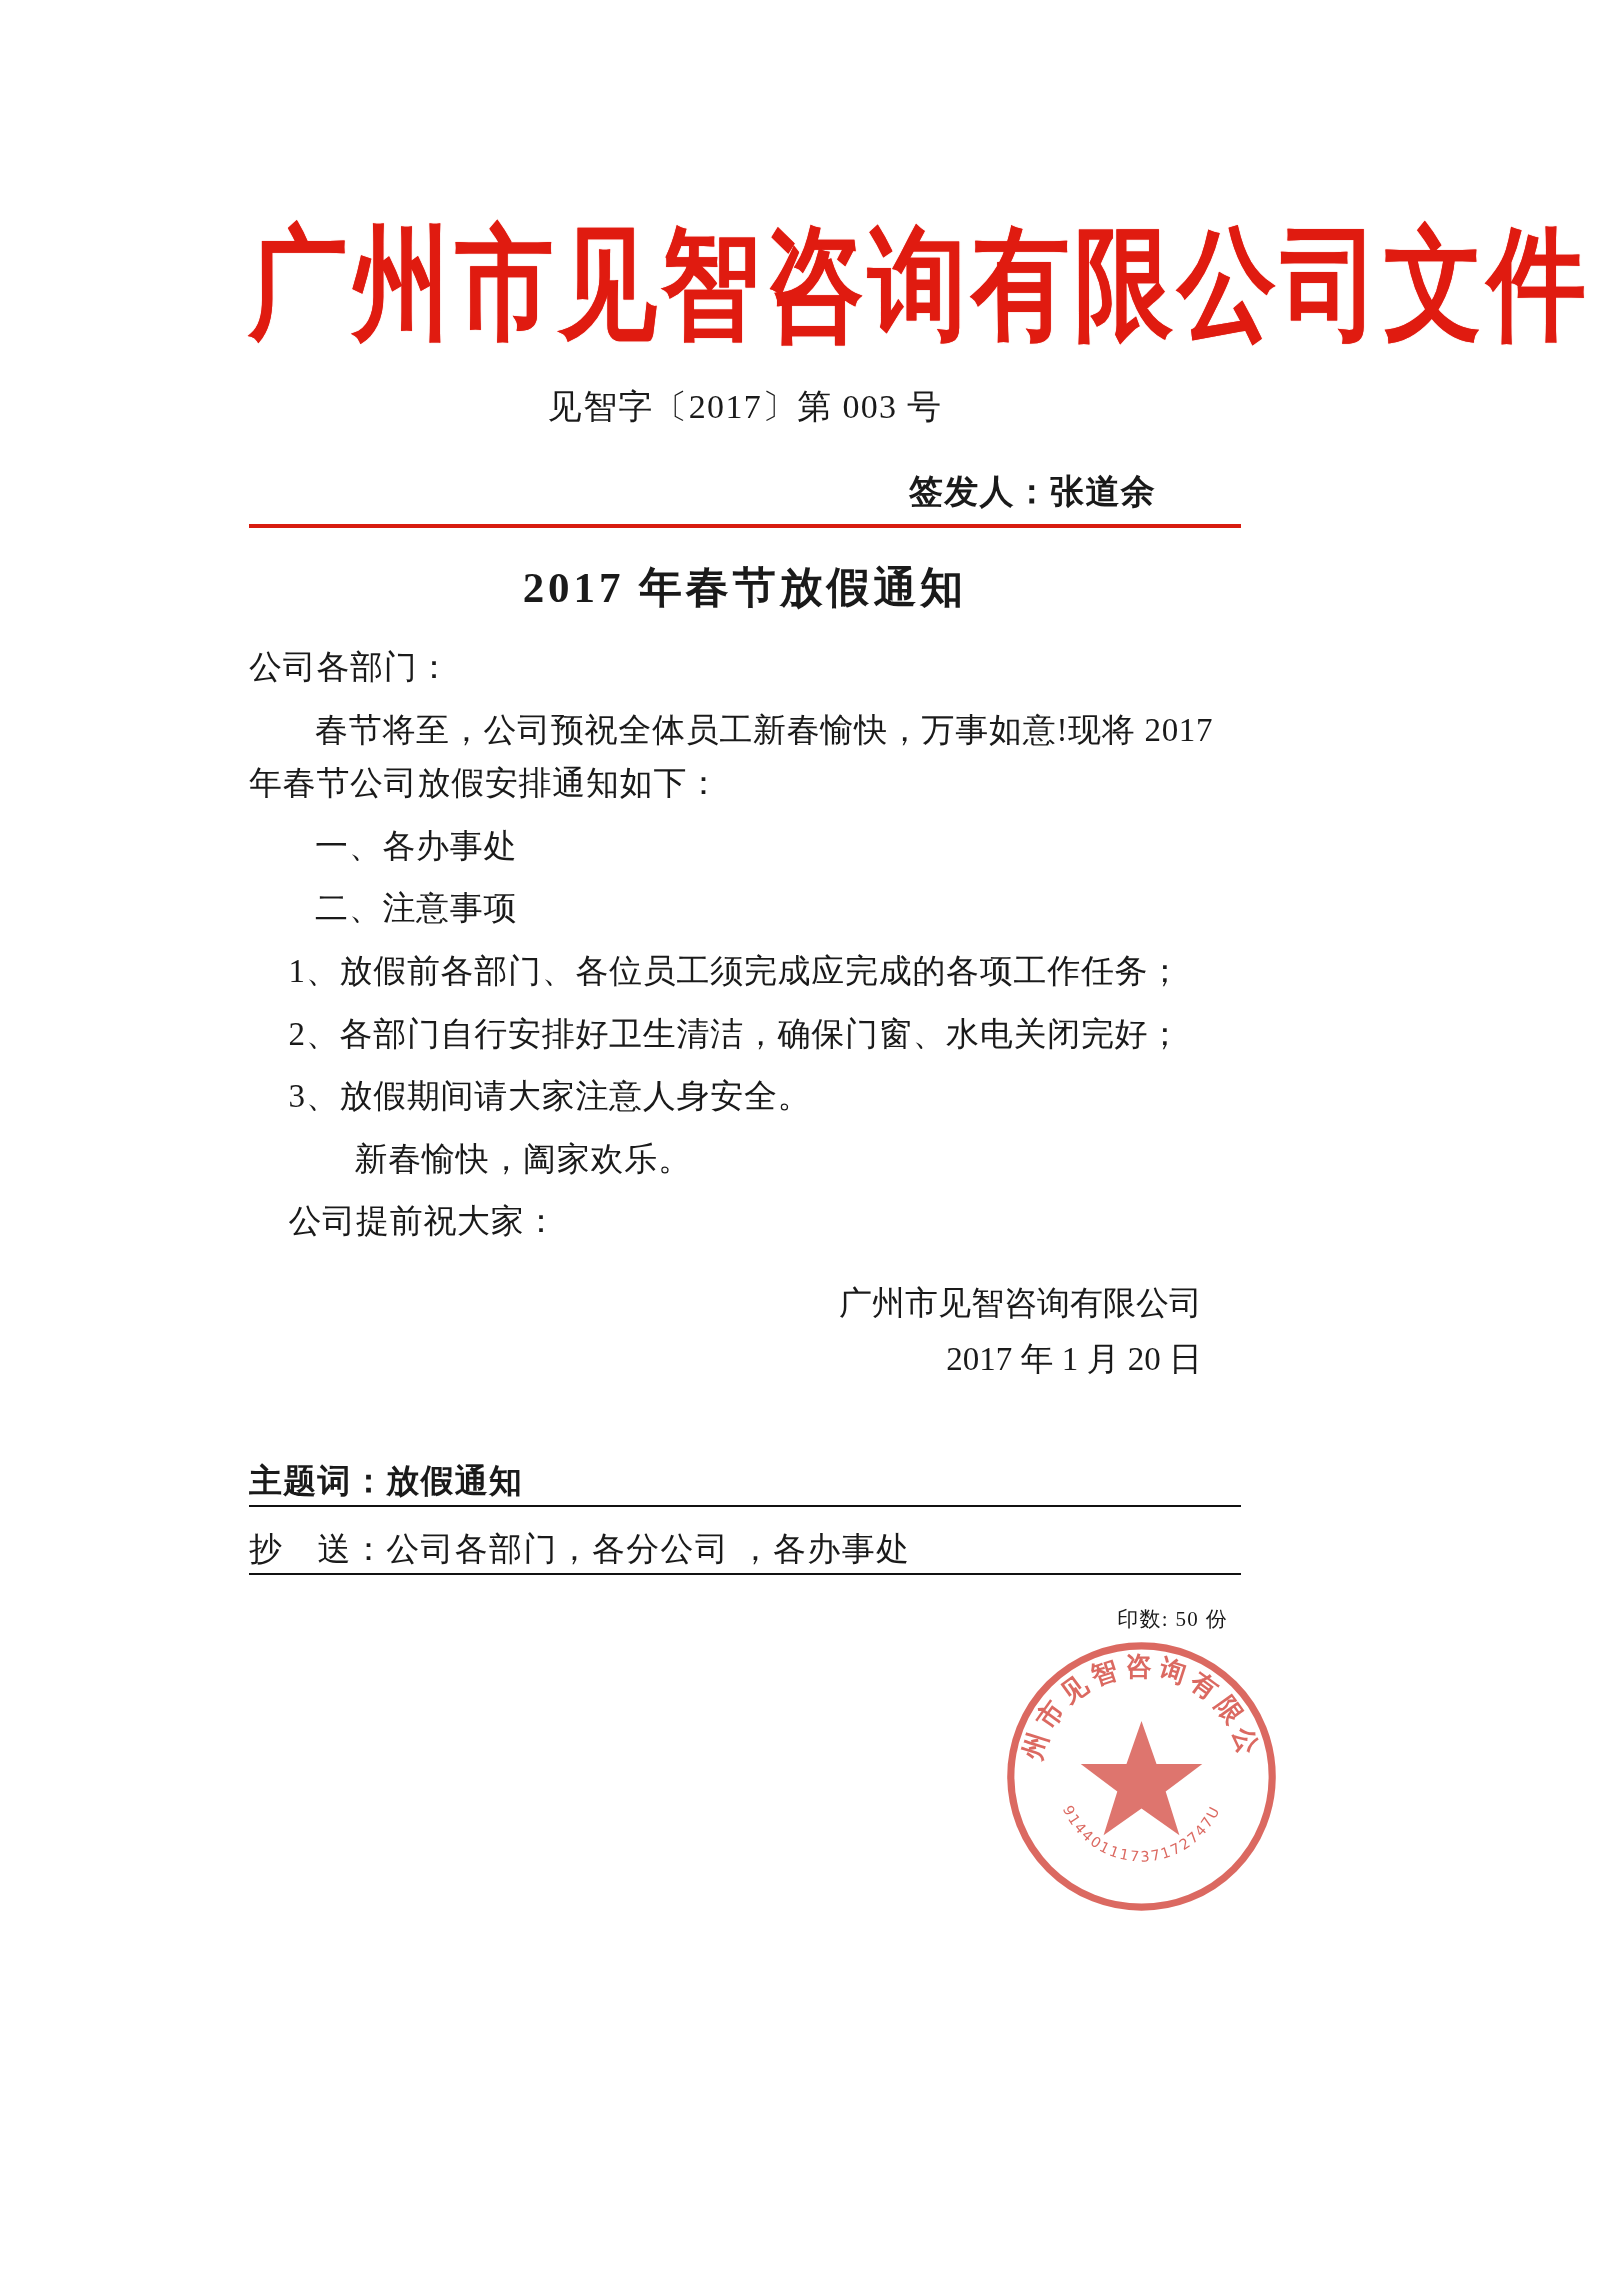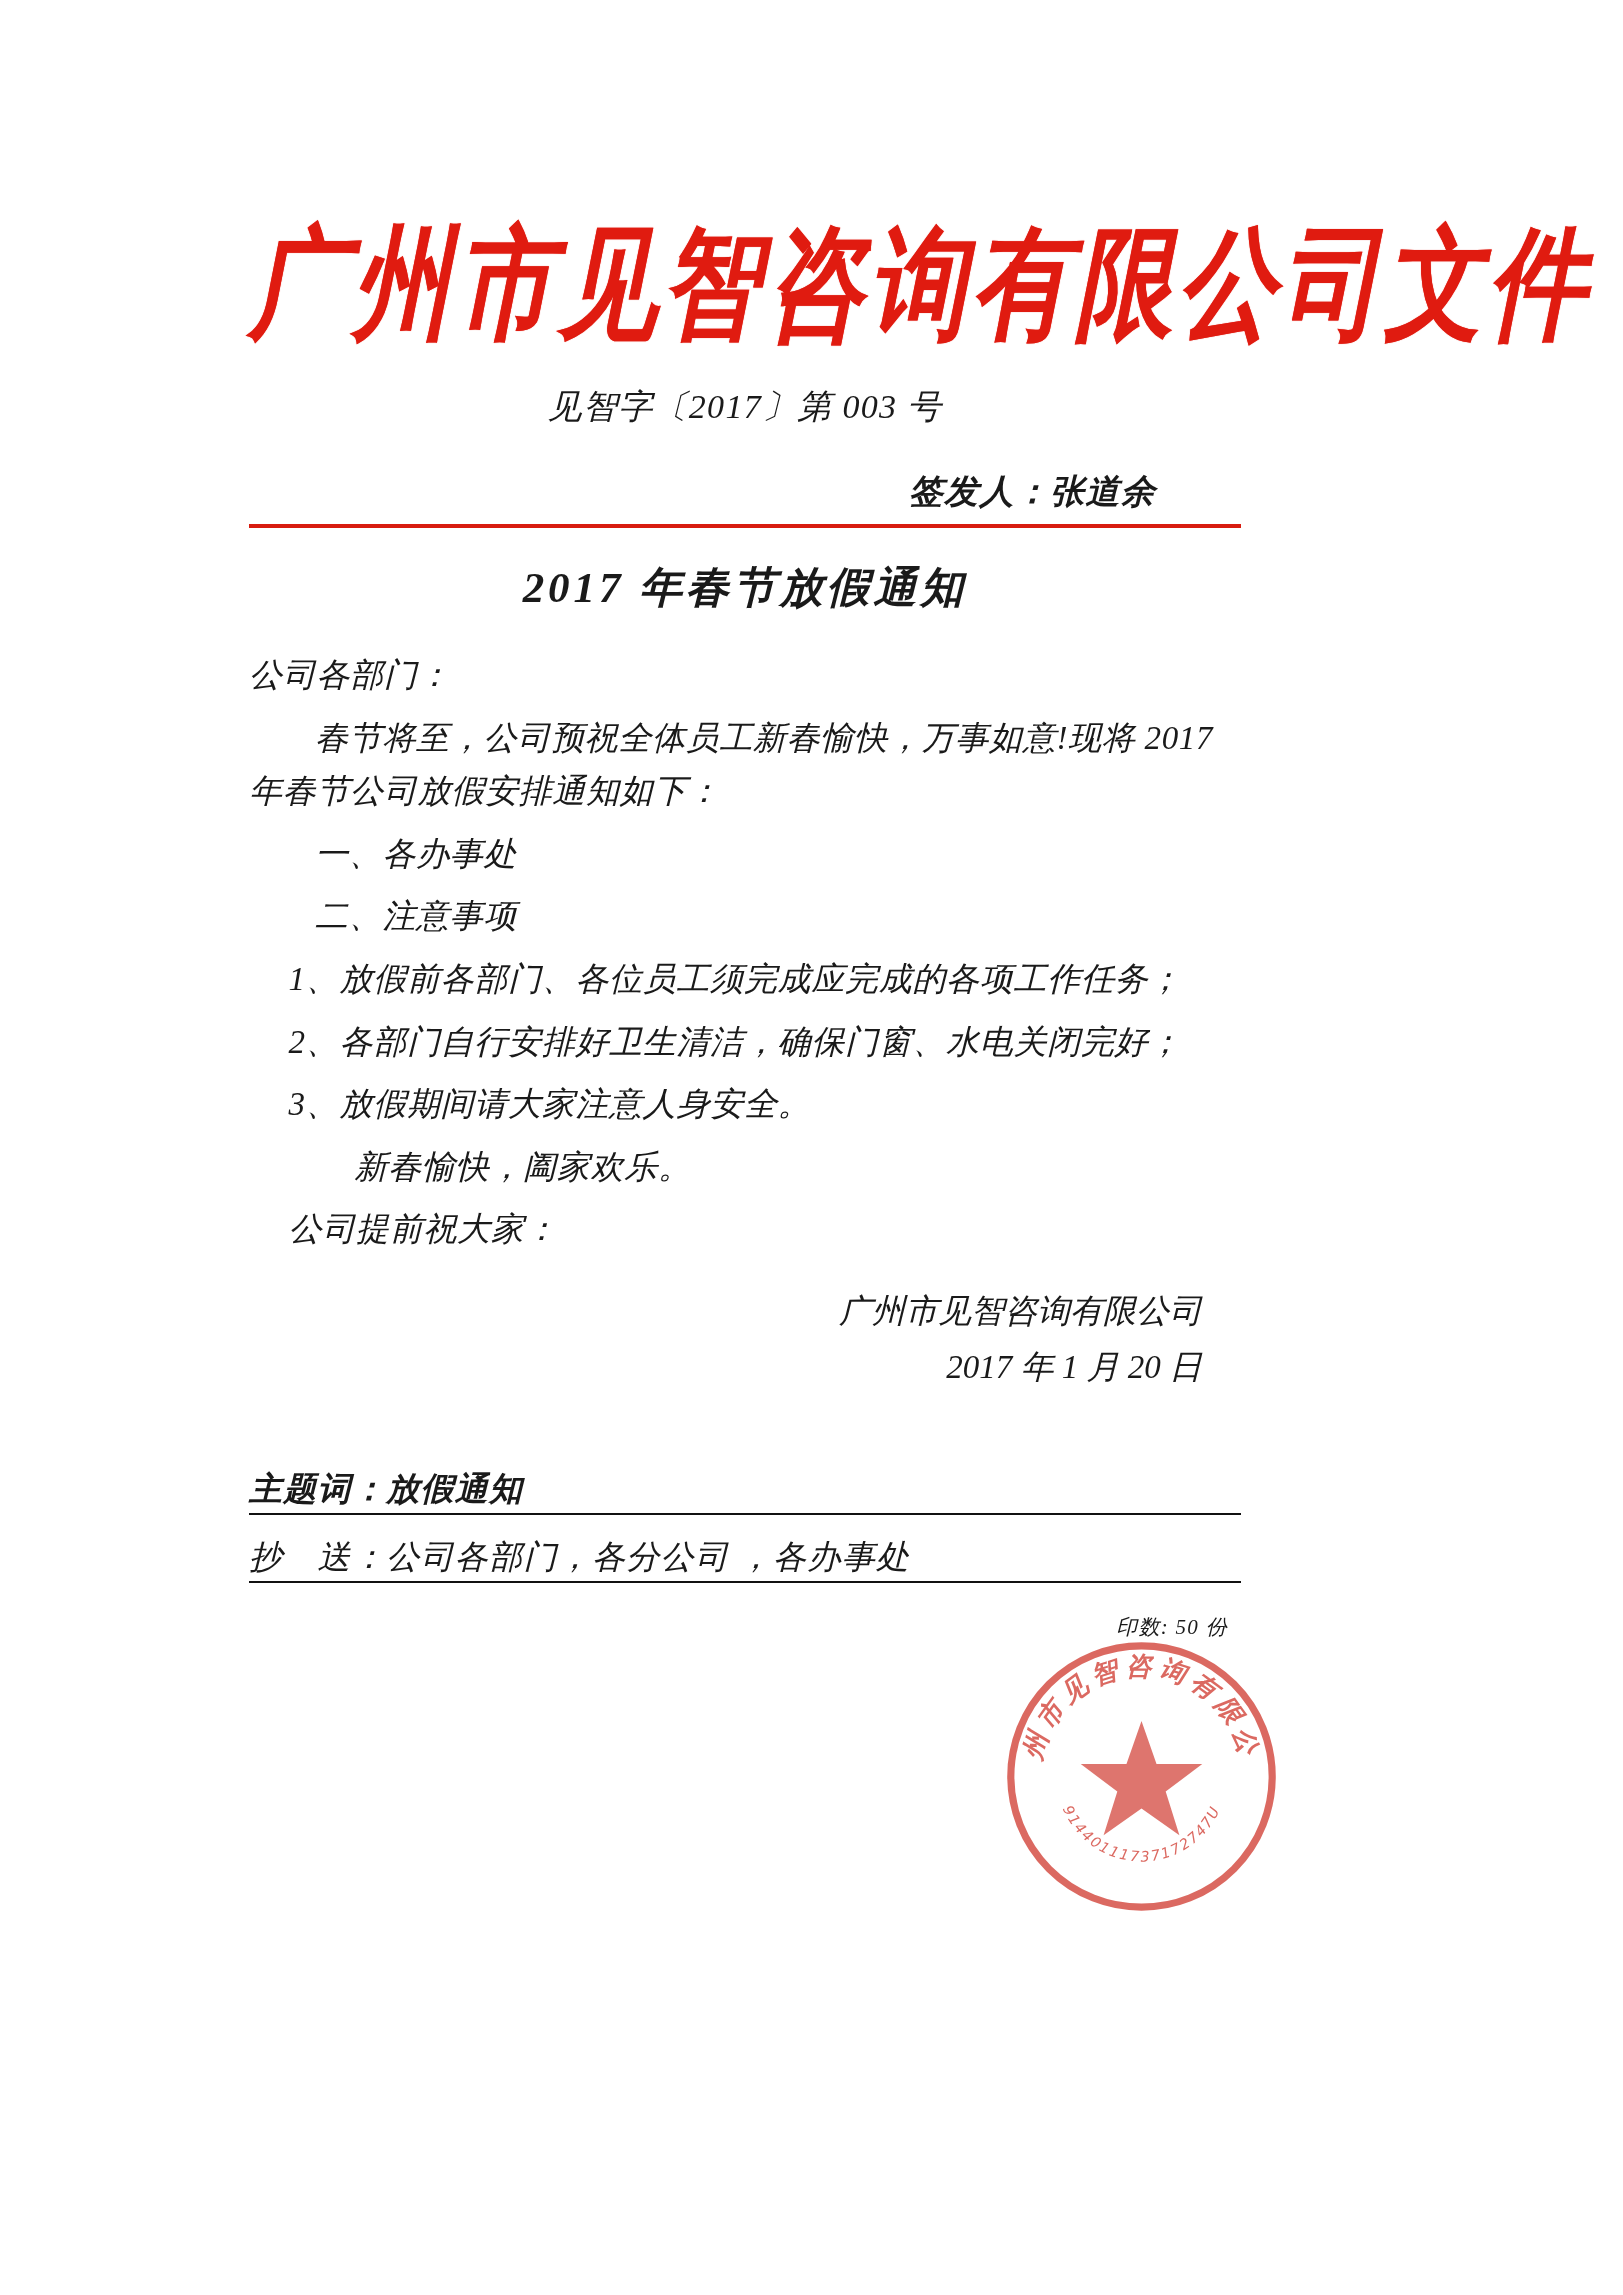--- a/index.html
+++ b/index.html
@@ -14,21 +14,20 @@
     color: #1a1a1a;
     position: relative;
     overflow: hidden;
   }
   .page {
     position: relative;
     width: 1490px;
     height: 2295px;
     box-sizing: border-box;
     padding: 0 249px;
-    font-style: italic;
   }
 
   
   .doc-header {
     text-align: center;
     padding-top: 216px;
   }
   .doc-header-title {
     color: #e01b10;
     font-family: "DejaVu Serif", "Liberation Serif", serif;
@@ -69,21 +68,21 @@
   .doc-title {
     text-align: center;
     font-size: 43px;
     font-weight: bold;
     letter-spacing: 3.9px;
     margin-top: 31px;
   }
 
   
   .body-block {
-    margin-top: 32px;
+    margin-top: 24px;
     font-size: 33px;
     line-height: 1.62;
     letter-spacing: 0.7px;
   }
   .p {
     margin: 0 0 9.2px 0;
   }
   .p.indent {
     text-indent: 2em;
   }

